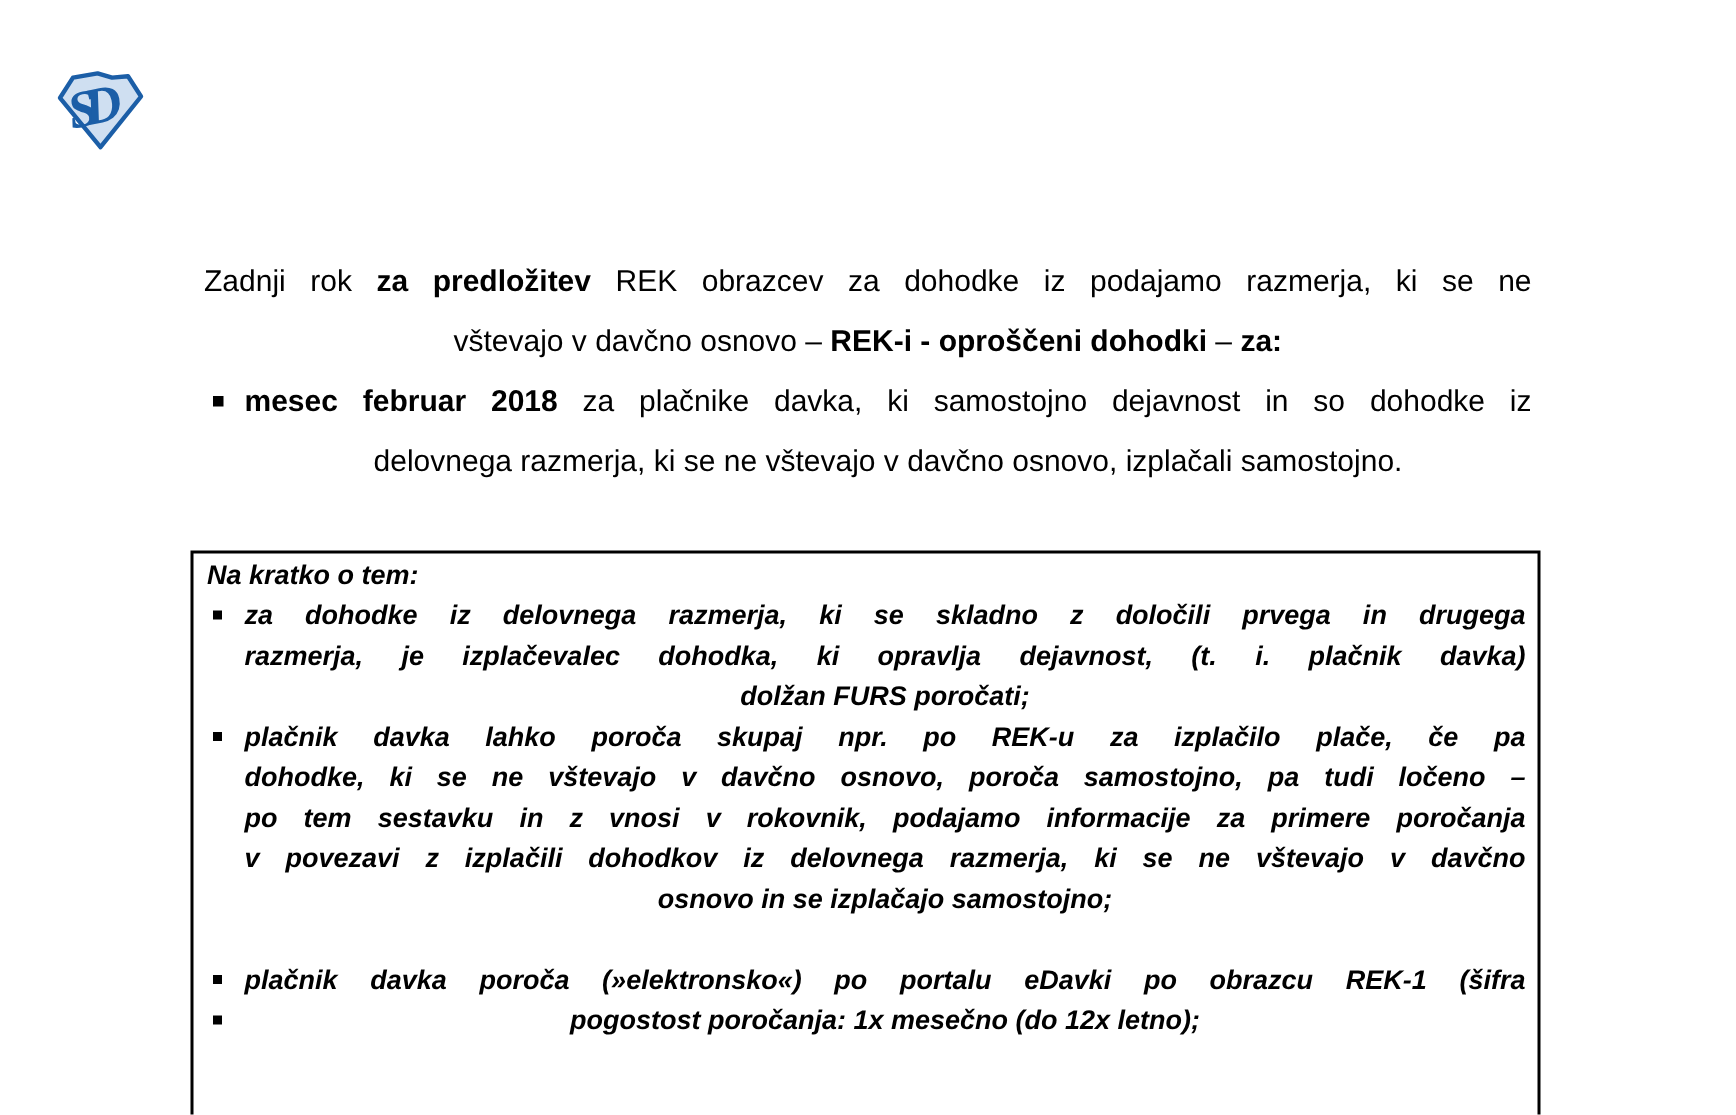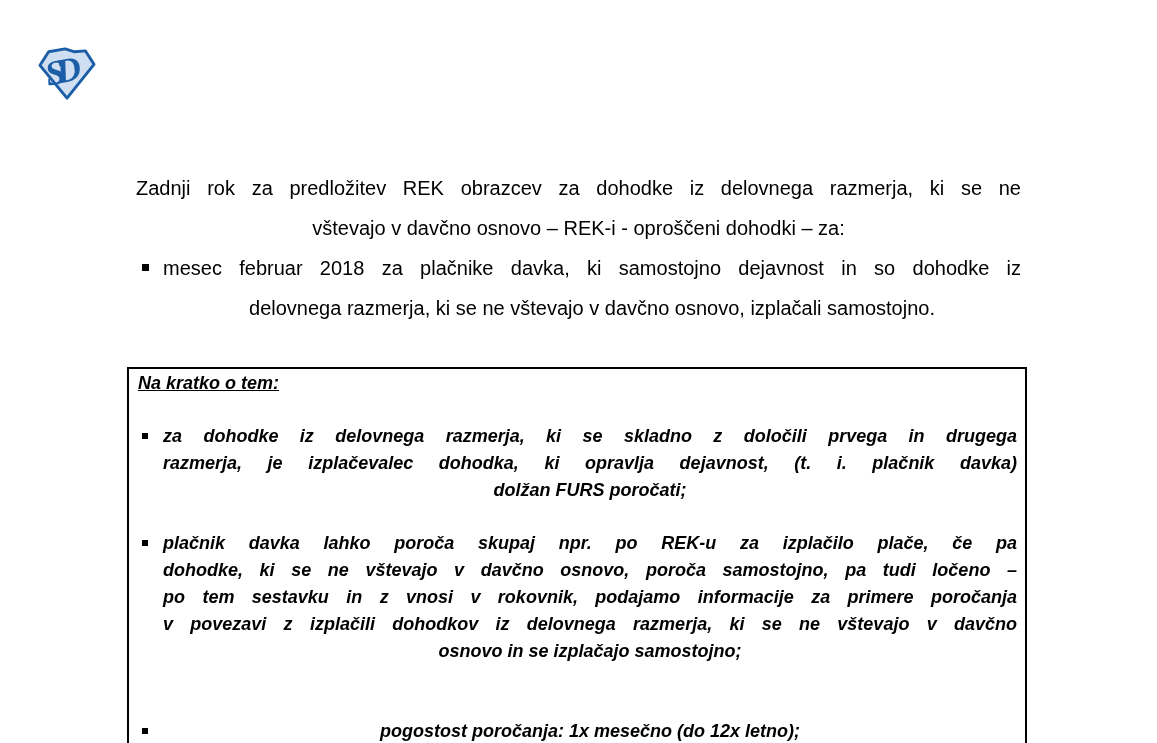--- a/index.html
+++ b/index.html
@@ -20,21 +20,21 @@
     left: 36px; top: 46px;
     width: 62px; height: 56px;
   }
   .content {
     position: absolute;
     left: 136px; top: 168px;
     width: 885px;
     font-size: 20px;
     line-height: 40px;
   }
-  .b { font-weight: normal; }
+  .b { font-weight: bold; }
   .jline { text-align: justify; text-align-last: justify; }
   .lline { text-align: center; }
   .li { position: relative; padding-left: 27px; }
   .li .blt {
     position: absolute;
     left: 6px; top: 16px;
     width: 7px; height: 7px;
     background: #000;
   }
   .box {
@@ -42,41 +42,41 @@
     left: 127px; top: 367px;
     width: 900px; height: 410px;
     box-sizing: border-box;
     border: 2px solid #000;
     padding: 1px 8px 0 9px;
     font-size: 18px;
     line-height: 27px;
     font-style: italic;
     font-weight: bold;
   }
-  .box-heading { text-decoration: underline; }
-  .box .li { padding-left: 25px; margin-top: 26px; }
+  .box-heading { }
+  .box .li { padding-left: 25px; }
   .box .li .blt {
     left: 4px; top: 10px;
     width: 6px; height: 6px;
   }
   .spacer { height: 27px; }
 </style>
 </head>
 <body>
 
 <div class="page">
 
   <svg class="logo" viewBox="0 0 64 58">
     <path d="M4 20 L13 6 L30 3 L40 6 L51 5 L60 19 L32 54 Z" fill="#cfdff1" stroke="#1b5ea7" stroke-width="3" stroke-linejoin="round"></path>
     <text x="10" y="37" font-family="Liberation Serif, serif" font-size="36" font-weight="bold" font-style="italic" letter-spacing="-9" fill="#1b5ea7" transform="rotate(-12 32 28)">SD</text>
   </svg>
 
   <div class="content">
 
-    <div class="jline"><span>Zadnji rok </span><span class="b">za predložitev</span><span> REK obrazcev za dohodke iz delovnega razmerja, ki se ne</span></div>
+    <div class="jline"><span>Zadnji rok </span><span class="b">za predložitev</span><span> REK obrazcev za dohodke iz podajamo razmerja, ki se ne</span></div>
 
     <div class="lline"><span>vštevajo v davčno osnovo – </span><span class="b">REK-i - oproščeni dohodki</span><span> – </span><span class="b">za:</span></div>
 
     <div class="li">
       <span class="blt"></span>
       <div class="jline"><span class="b">mesec februar 2018</span><span> za plačnike davka, ki samostojno dejavnost in so dohodke iz</span></div>
       <div class="lline">delovnega razmerja, ki se ne vštevajo v davčno osnovo, izplačali samostojno.</div>
     </div>
 
   </div>
@@ -98,20 +98,21 @@
       <div class="jline">dohodke, ki se ne vštevajo v davčno osnovo, poroča samostojno, pa tudi ločeno –</div>
       <div class="jline">po tem sestavku in z vnosi v rokovnik, podajamo informacije za primere poročanja</div>
       <div class="jline">v povezavi z izplačili dohodkov iz delovnega razmerja, ki se ne vštevajo v davčno</div>
       <div class="lline">osnovo in se izplačajo samostojno;</div>
     </div>
 
     <div class="spacer"></div>
 
     <div class="li">
       <span class="blt"></span>
+      <div class="jline">plačnik davka poroča (»elektronsko«) po portalu eDavki po obrazcu REK-1 (šifra</div>
     </div>
 
     <div class="li">
       <span class="blt"></span>
       <div class="lline">pogostost poročanja: 1x mesečno (do 12x letno);</div>
     </div>
 
   </div>
 
 </div>

